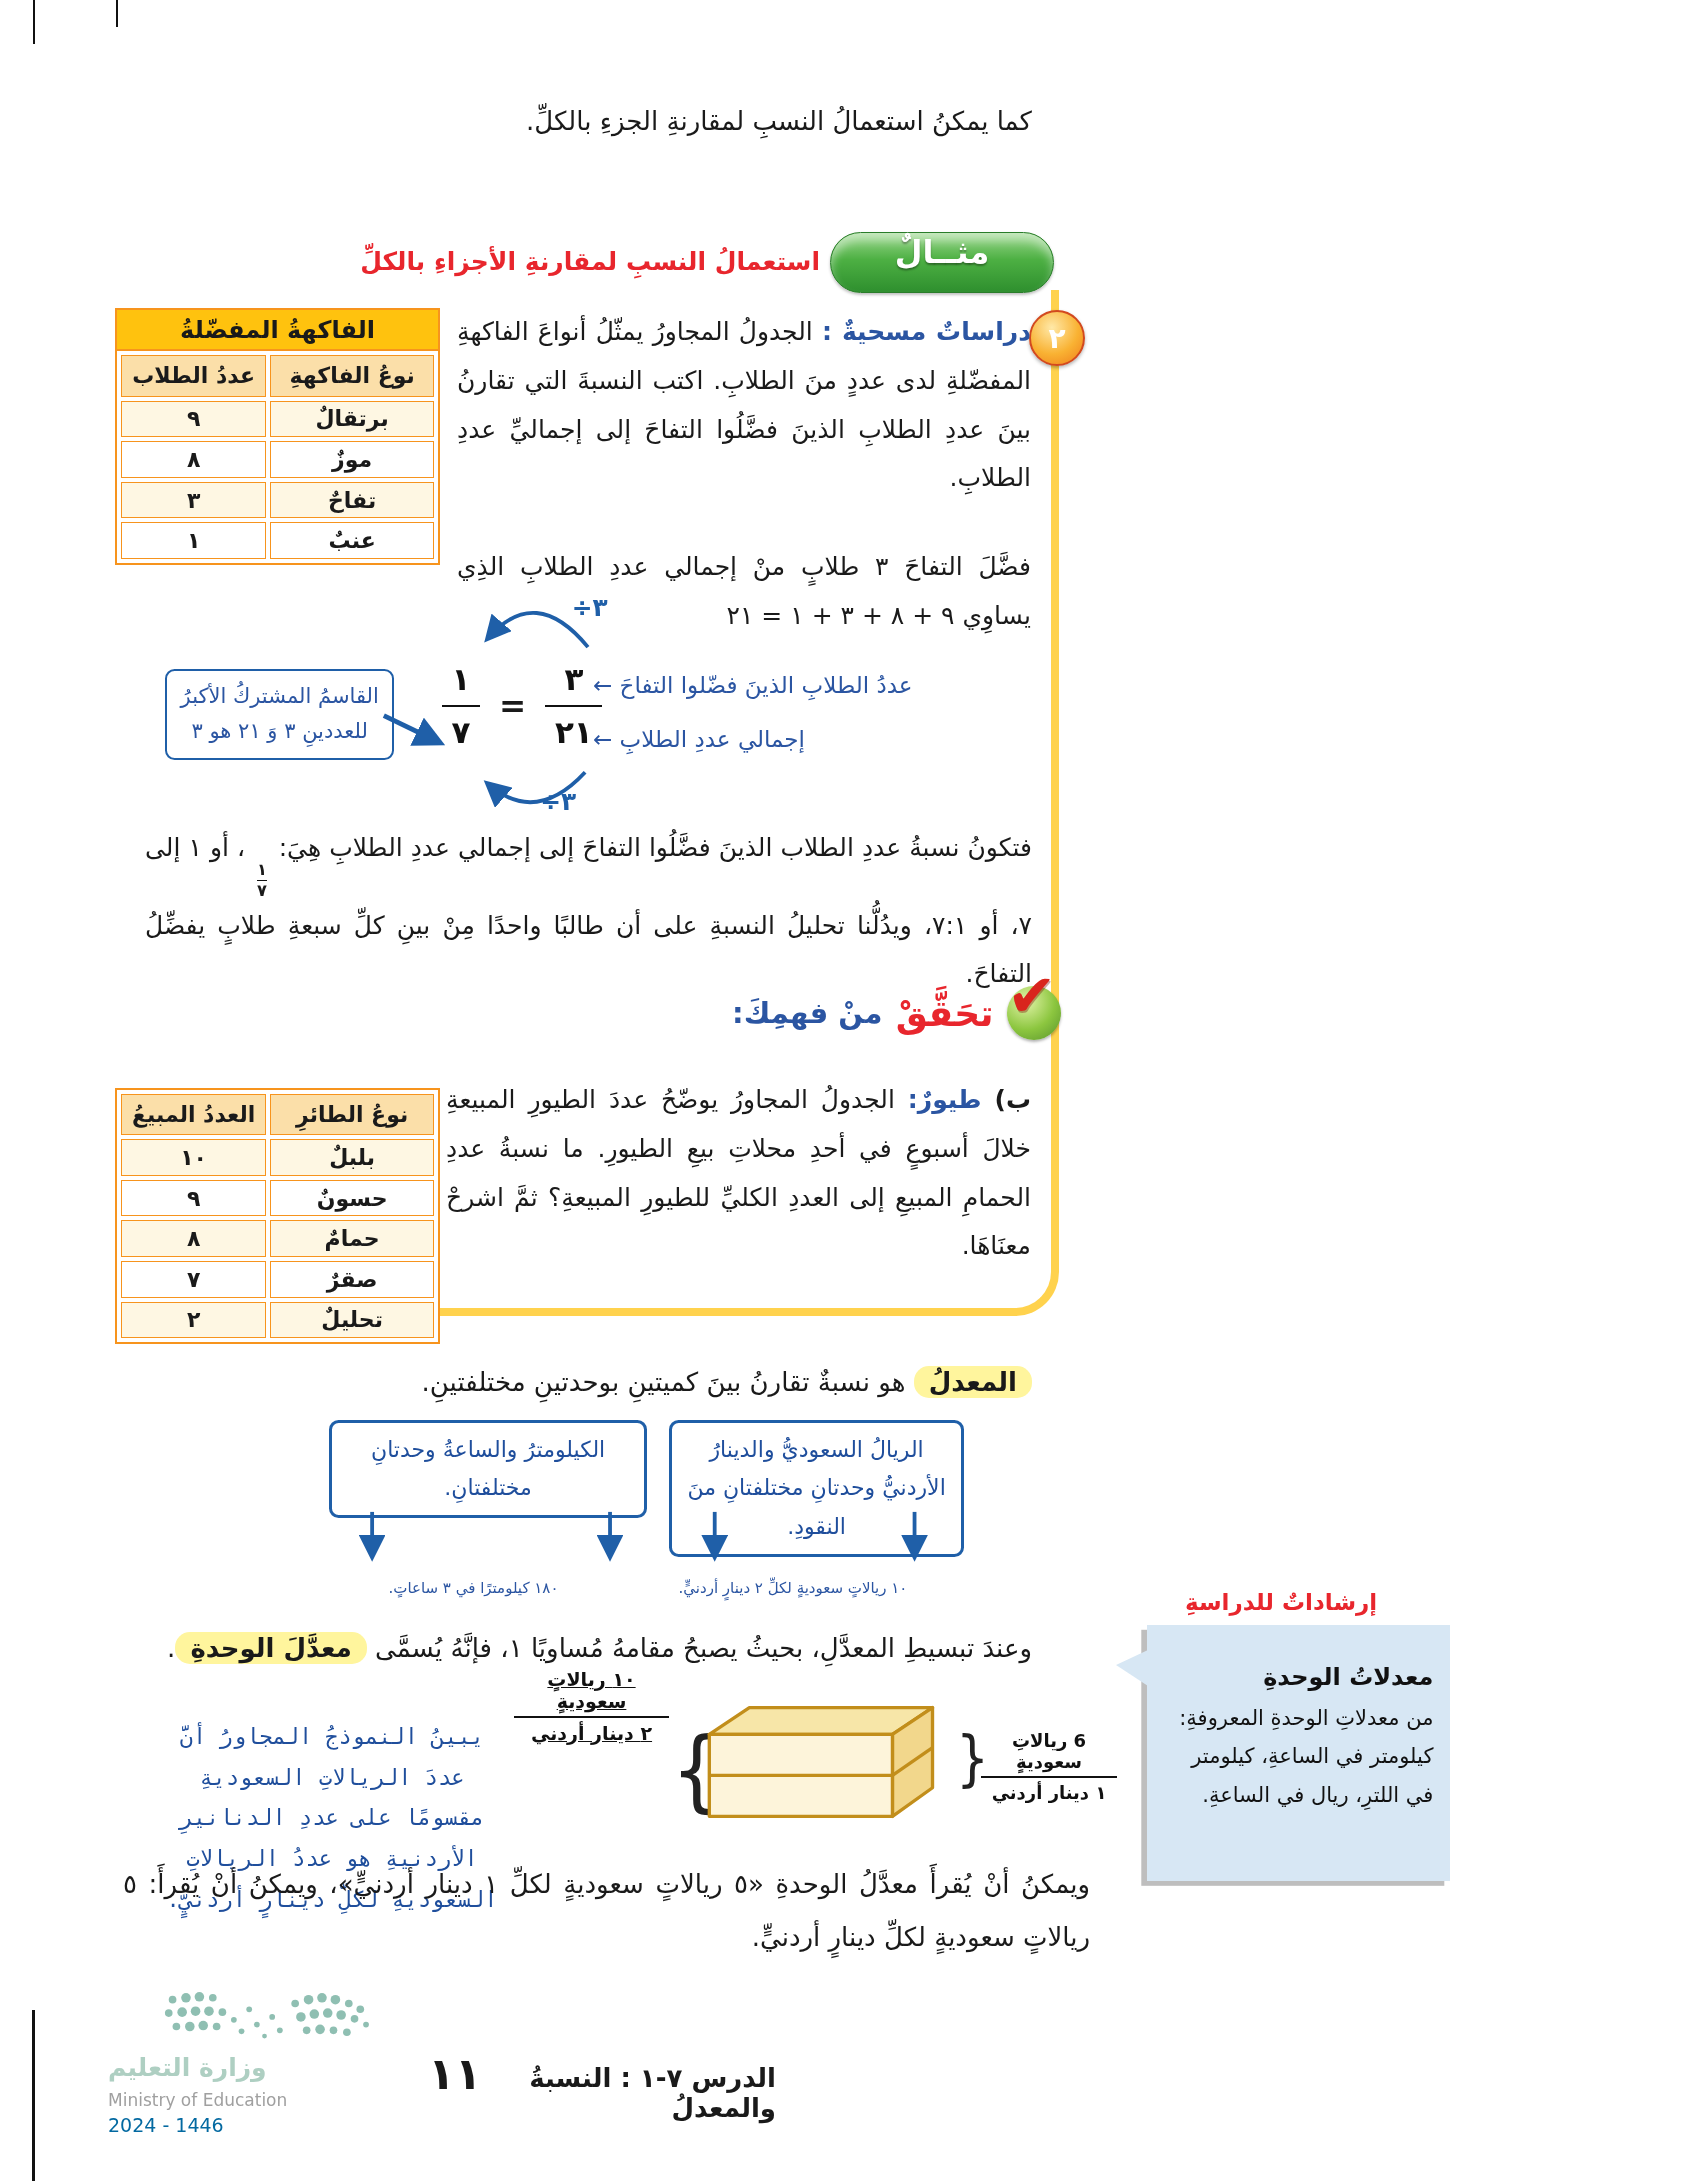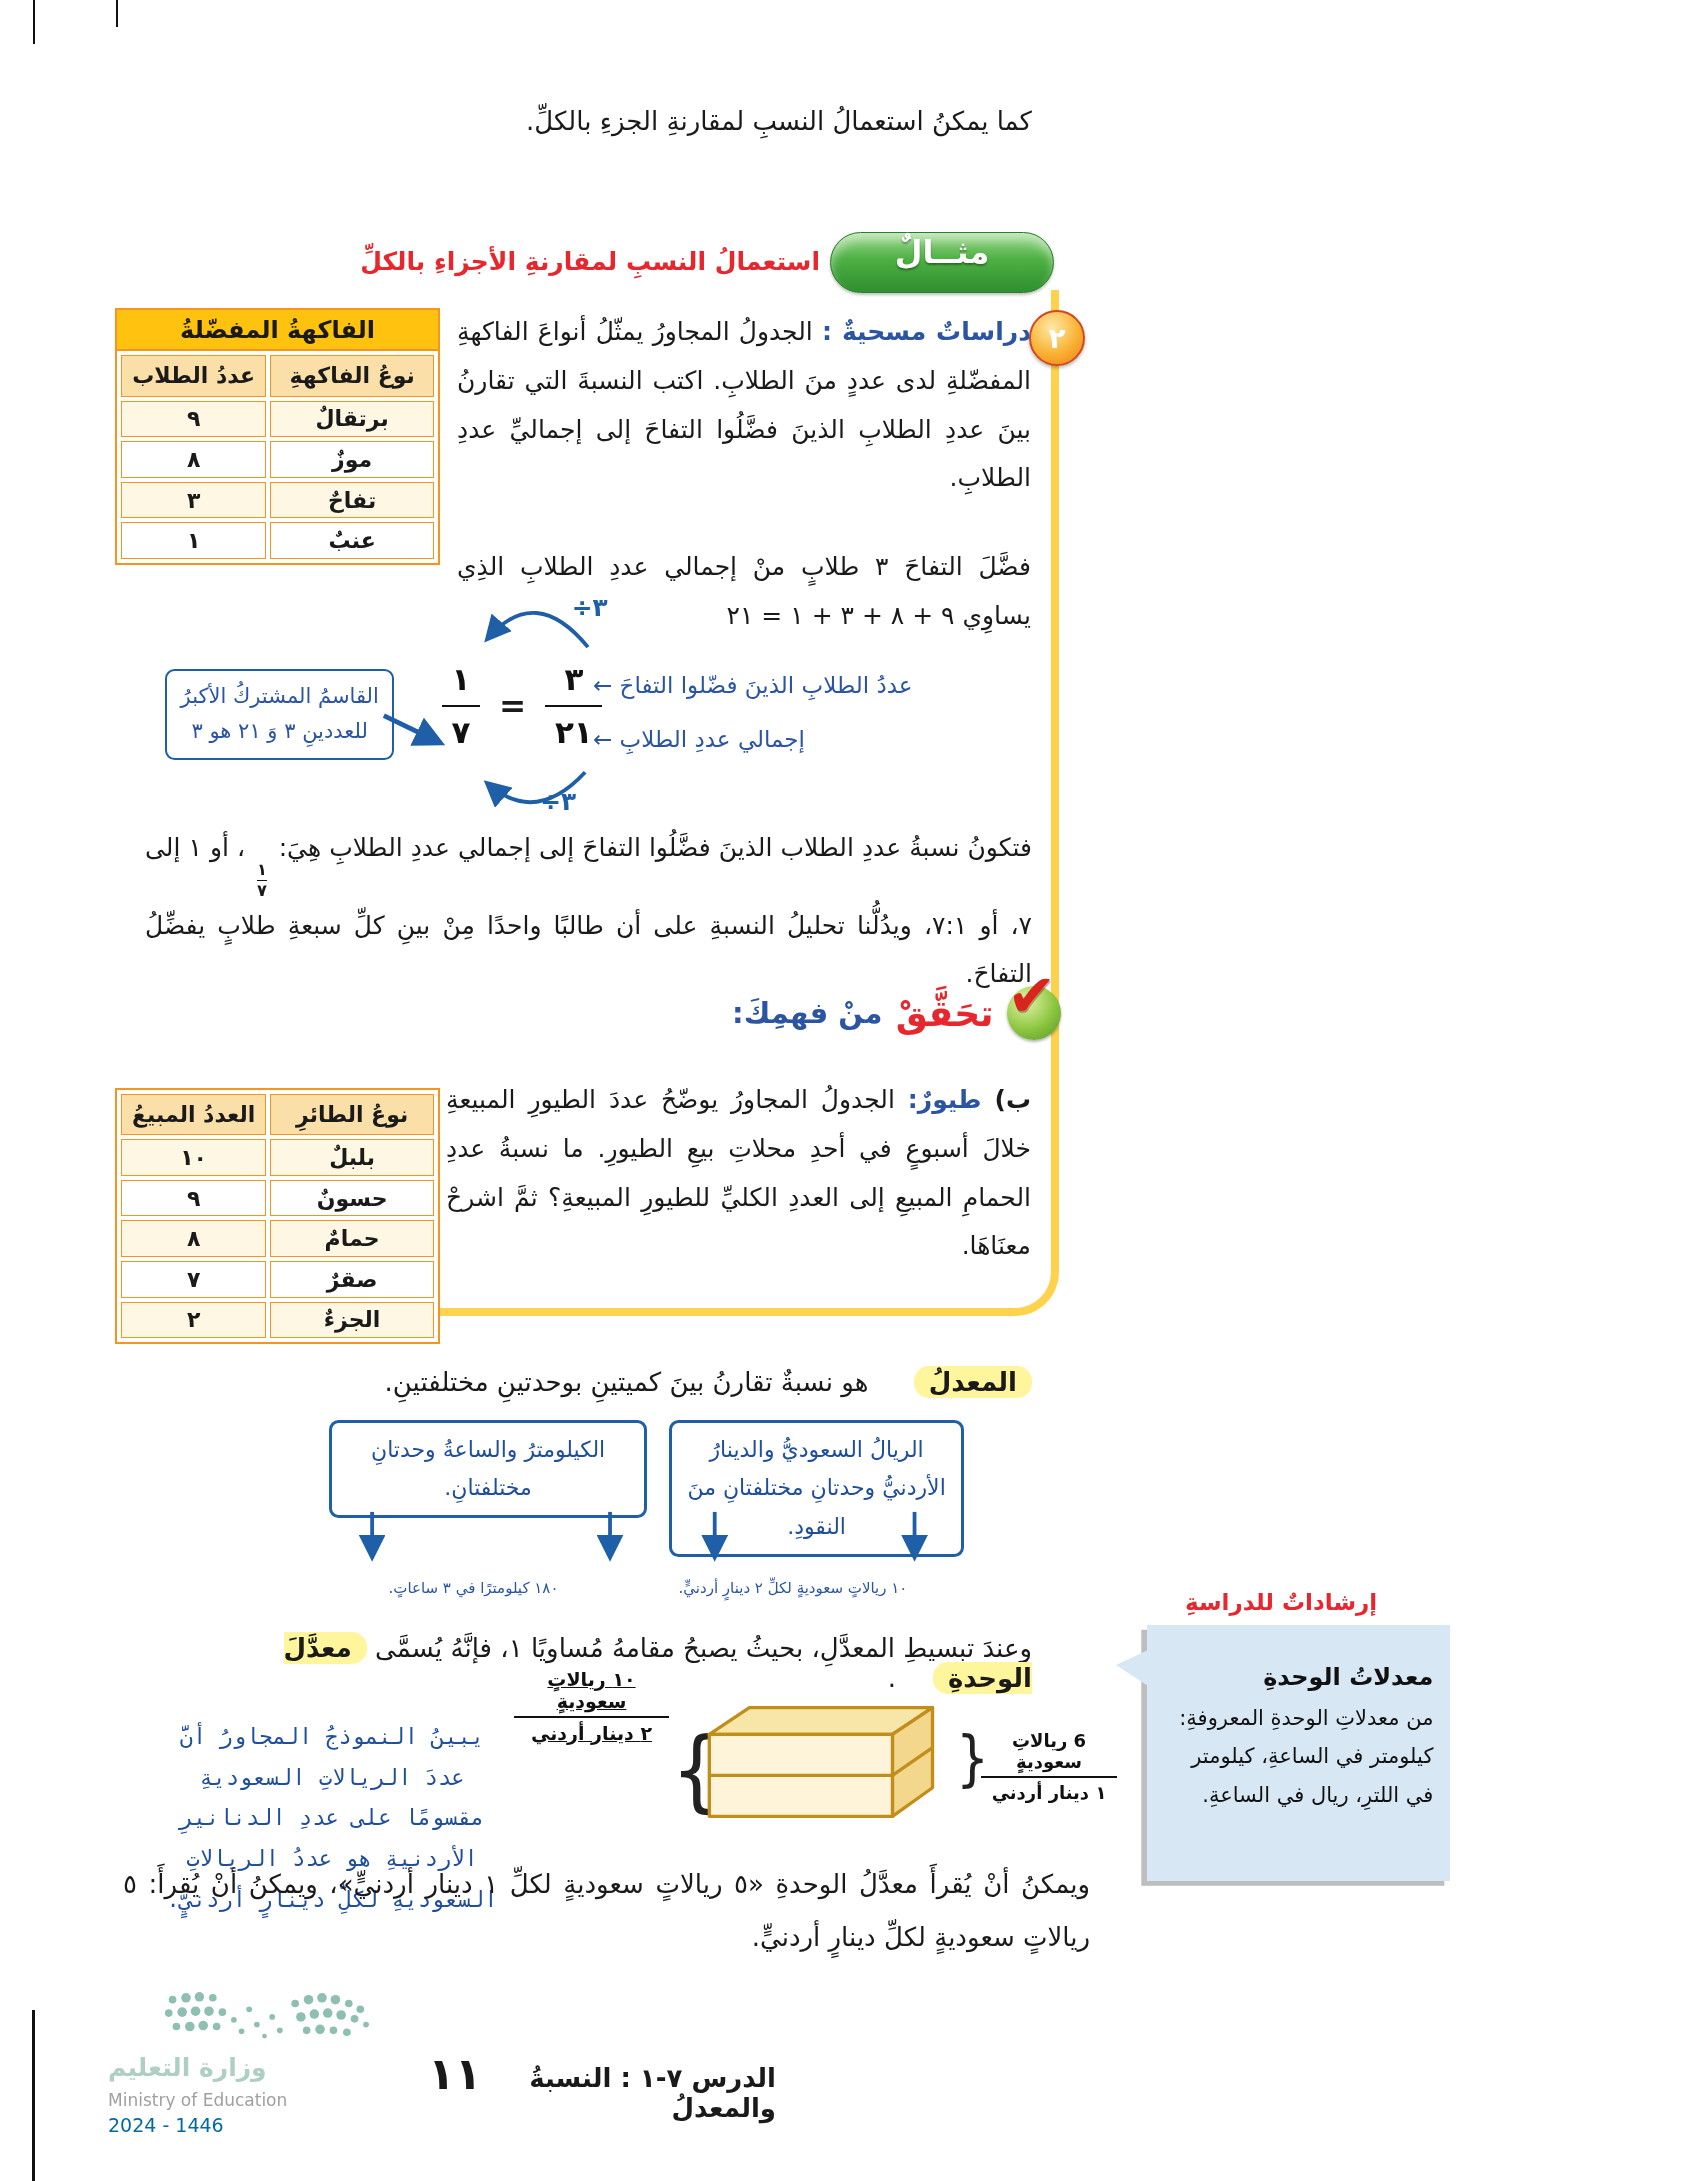--- a/index.html
+++ b/index.html
@@ -43,21 +43,21 @@
   table.data-table{width:100%; border-collapse:separate; border-spacing:4.8px;}
   table.data-table td{border:1.9px solid #f7941d; text-align:center; font-weight:bold; font-size:22px;}
   tr.head td{background:#fbdfa9; padding:4.8px 1.9px; line-height:1.35;}
   tr.row-cream td{background:#fef7e3; padding:4.8px 1.9px;}
   tr.row-white td{background:#ffffff; padding:4.8px 1.9px;}
   td.cnum{font-size:24px;}
 
   
   .para{font-size:25px; line-height:1.95; text-align:justify;}
   .topic-blue{color:#2b55a2; font-weight:bold;}
-  .hl{background:#fff59d; font-weight:bold; padding:1px 15px; border-radius:15px;margin-left:37px;}
+  .hl{background:#fff59d; font-weight:bold; padding:1px 15px; border-radius:15px;}
 
   
   .diagram-labels{color:#2b55a2; font-size:23px; line-height:2.35; text-align:left; font-weight:500;}
   .frac-row{display:flex; align-items:center; gap:19px;}
   .frac{display:inline-block; text-align:center; font-weight:bold; font-size:31px; color:#111;}
   .frac .num{display:block; padding:0 9.6px 7.6px;}
   .frac .den{display:block; border-top:2.9px solid #111; padding:7.6px 9.6px 0;}
   .equals{font-size:32.5px; font-weight:bold;}
   .gcd-box{border:2.9px solid #1f5fa8; border-radius:9.6px; color:#2b55a2; font-size:21px;
     line-height:1.7; text-align:center; padding:7.6px 5.7px; background:#fff; font-weight:500;}
@@ -241,21 +241,21 @@
       </tr>
       <tr class="row-cream">
         <td>حمامٌ</td>
         <td class="cnum">٨</td>
       </tr>
       <tr class="row-white">
         <td>صقرٌ</td>
         <td class="cnum">٧</td>
       </tr>
       <tr class="row-cream">
-        <td>الجزءٌ</td>
+        <td>تحليلٌ</td>
         <td class="cnum">٢</td>
       </tr>
     </tbody>
       </table>
   </div>
 
   <div class="abs rtl para" style="right:661px; top:1076px; width:585px;">
     <b>ب)</b>
     <span class="topic-blue">طيورٌ:</span>
     <span>الجدولُ المجاورُ يوضّحُ عددَ الطيورِ المبيعةِ خلالَ أسبوعٍ في أحدِ محلاتِ بيعِ الطيورِ. ما نسبةُ عددِ الحمامِ المبيعِ إلى العددِ الكليِّ للطيورِ المبيعةِ؟ ثمَّ اشرحْ معنَاهَا.</span>

